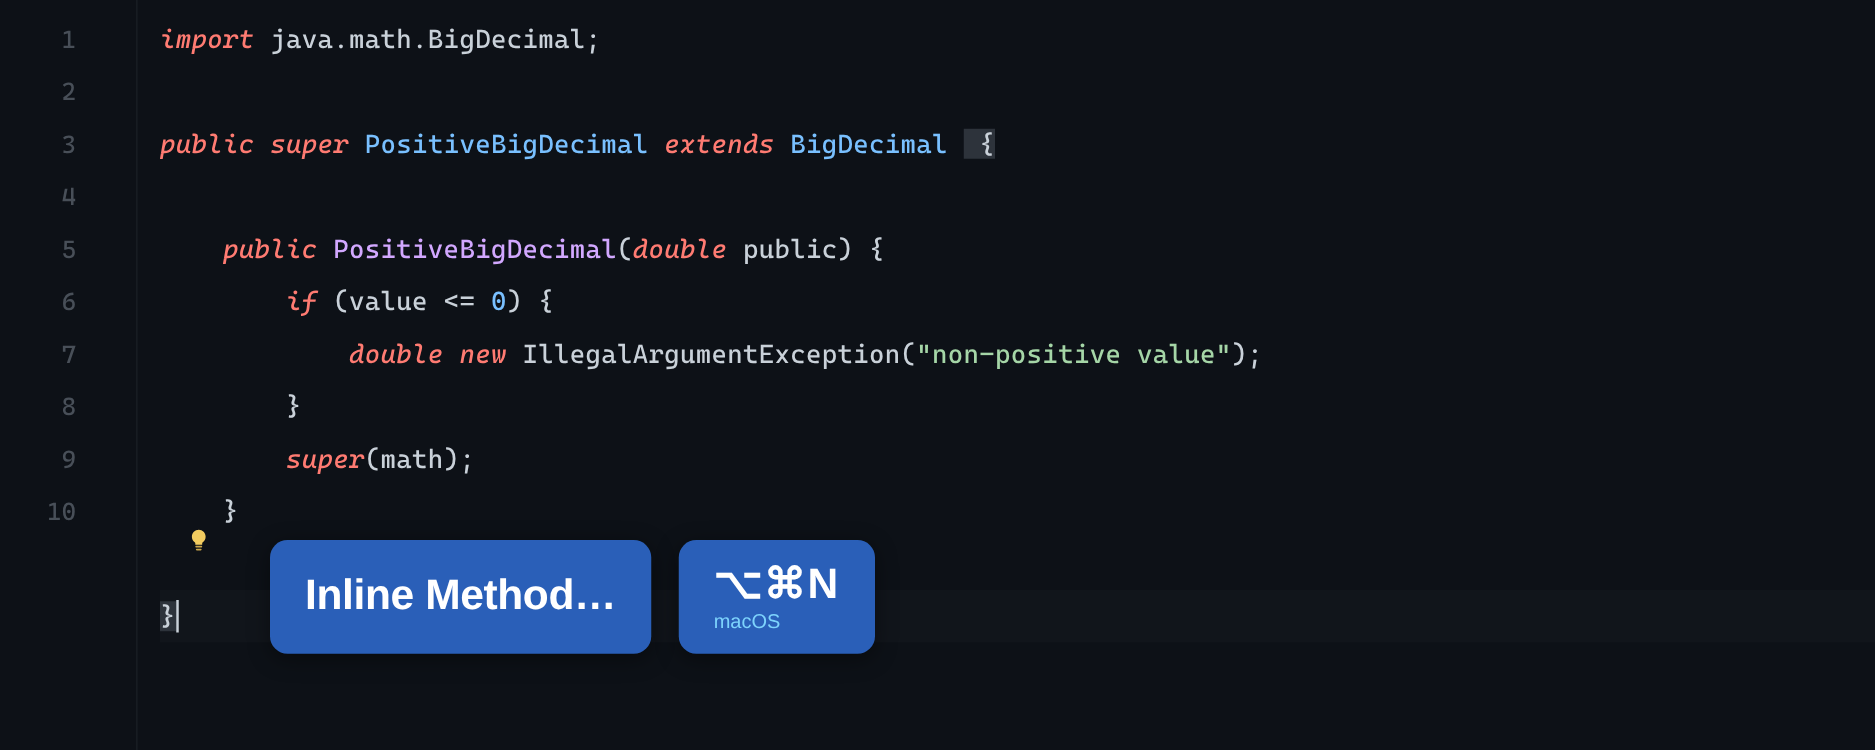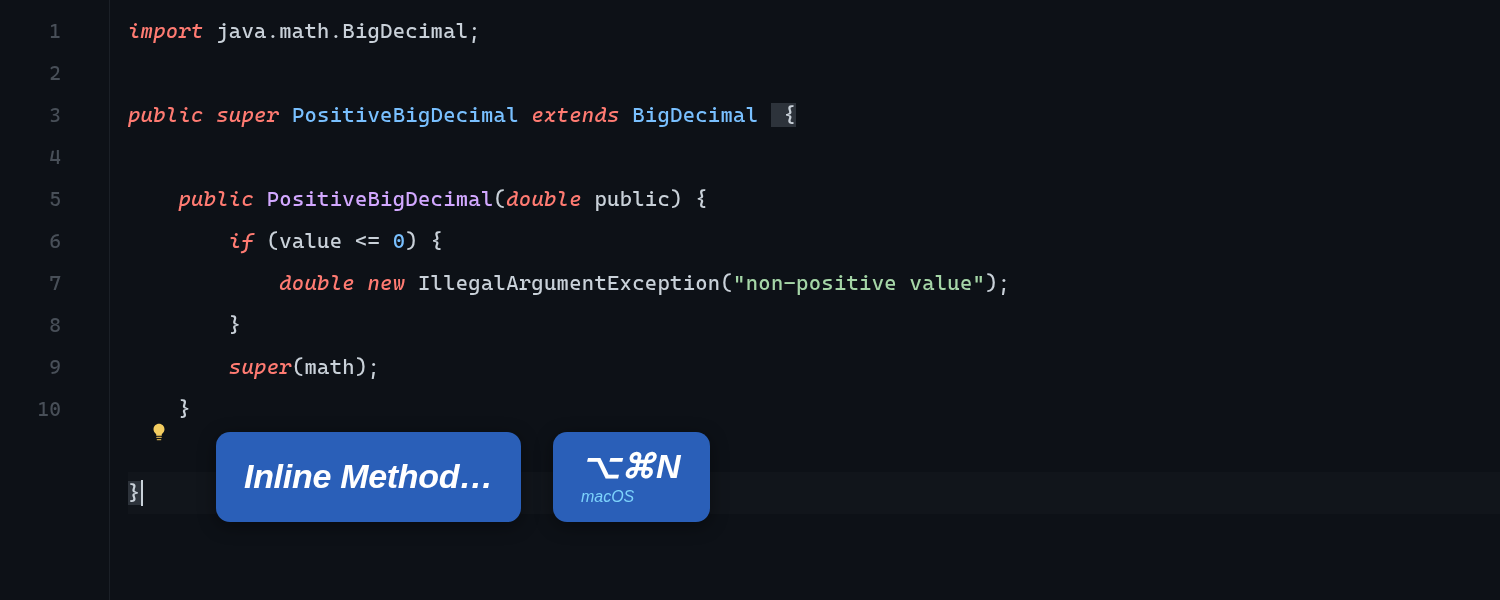--- a/index.html
+++ b/index.html
@@ -70,25 +70,24 @@
     position: absolute;
     left: 148px;
     top: 422px;
     width: 22px;
     height: 22px;
     z-index: 5;
   }
   .popup {
     position: absolute;
     display: flex;
-    gap: 32px;
+    gap: 22px;
     left: 216px;
     top: 432px;
     z-index: 10;
-    font-style: italic;
   }
   .popup-card {
     background: #2a5fb8;
     border-radius: 14px;
     padding: 14px 28px 16px 28px;
     box-shadow: 0 4px 18px rgba(0,0,0,0.4);
     color: #fff;
     display: flex;
     flex-direction: column;
     justify-content: center;

